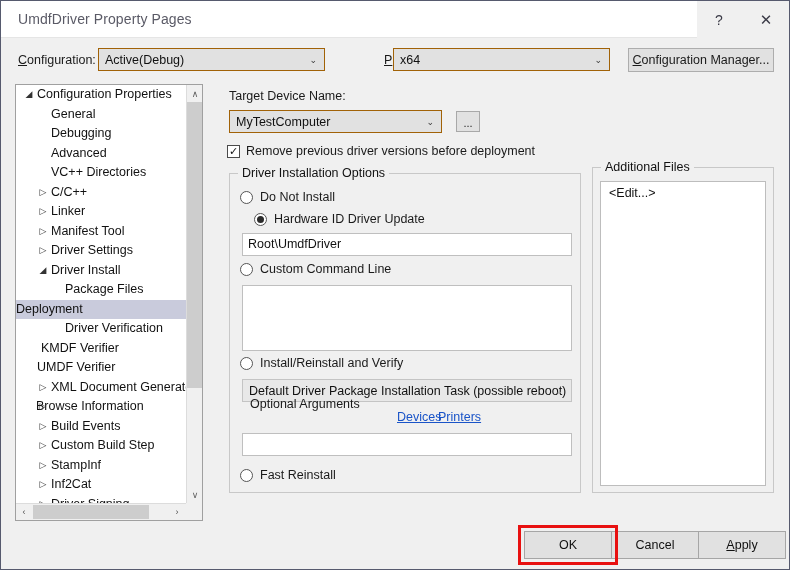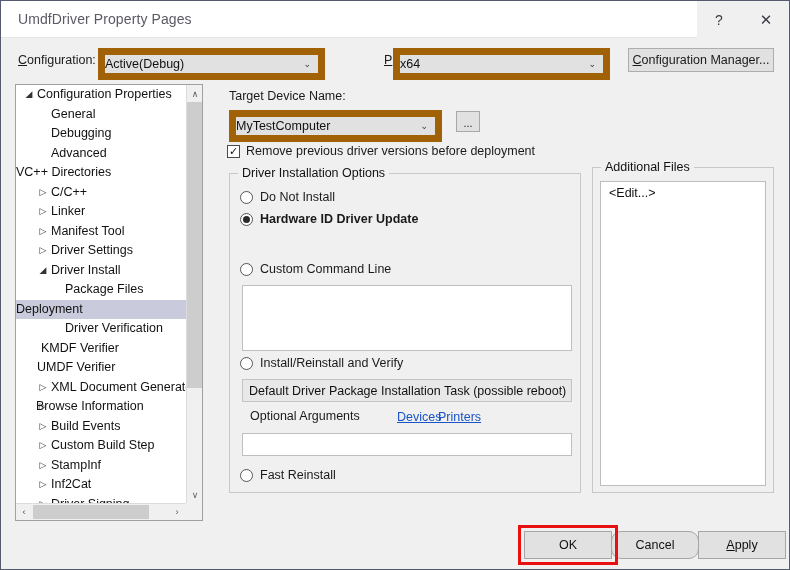--- a/index.html
+++ b/index.html
@@ -52,23 +52,24 @@
     color: #1a1a1a;
     white-space: nowrap;
   }
   #cfg-label { left: 17px; top: 52px; }
   #plat-label { left: 383px; top: 52px; }
   u.acc { text-decoration: underline; }
 
   .combo {
     position: absolute;
     background: #e1e1e1;
-    border: 7px solid #a16207;
-    height: 32px;
+    border: 1px solid #a16207;
+    height: 23px;
     display: flex; align-items: center;
+    padding-left: 6px;
     font-size: 12.5px;
     color: #111;
     cursor: default;
   }
   .combo .arrow {
     position: absolute; right: 7px; top: 50%;
     transform: translateY(-55%);
     font-size: 9px; color: #3a3a3a;
   }
   #cfg-combo { left: 97px; top: 47px; width: 227px; }
@@ -232,21 +233,21 @@
 
   #task-combo {
     position: absolute; left: 241px; top: 378px;
     width: 330px; height: 23px;
     background: #e8e8e8; border: 1px solid #c4c4c4;
     display: flex; align-items: center; padding-left: 6px;
     font-size: 12.5px; color: #111; cursor: default;
   }
   #task-combo .arrow { position: absolute; right: 8px; font-size: 9px; color: #9a9a9a; }
 
-  #optargs-label { position: absolute; left: 249px; top: 408px; font-size: 12.5px; }
+  #optargs-label { position: absolute; left: 249px; top: 396px; font-size: 12.5px; }
   .hlink {
     position: absolute; top: 409px;
     color: #1a54c8; text-decoration: underline;
     font-size: 12.5px; cursor: pointer;
   }
   #link-devices { left: 396px; }
   #link-printers { left: 437px; }
 
   #addfiles-list {
     position: absolute; left: 599px; top: 180px;
@@ -260,21 +261,21 @@
 
   
   .dlgbtn {
     position: absolute; top: 530px;
     width: 88px; height: 28px;
     background: #e1e1e1; border: 1px solid #a6a6a6;
     display: flex; align-items: center; justify-content: center;
     font-size: 12.5px; color: #111; cursor: default;
   }
   #ok-btn { left: 523px; }
-  #cancel-btn { left: 610px; border-radius: 10px; }
+  #cancel-btn { left: 610px; }
   #apply-btn { left: 697px; }
 
   #ok-highlight {
     position: absolute; left: 517px; top: 524px;
     width: 100px; height: 40px;
     border: 3px solid #e81010;
     pointer-events: none;
   }
 </style>
 </head>
@@ -313,21 +314,21 @@
         <div class="tnode">
           <span class="tlabel" style="padding-left: 35px;">General</span>
         </div>
         <div class="tnode">
           <span class="tlabel" style="padding-left: 35px;">Debugging</span>
         </div>
         <div class="tnode">
           <span class="tlabel" style="padding-left: 35px;">Advanced</span>
         </div>
         <div class="tnode">
-          <span class="tlabel" style="">VC++ Directories</span>
+          <span class="tlabel" style="padding-left: 35px;">VC++ Directories</span>
         </div>
         <div class="tnode">
           <span class="glyph" style="left: 20px;">▷</span>
           <span class="tlabel" style="padding-left: 35px;">C/C++</span>
         </div>
         <div class="tnode">
           <span class="glyph" style="left: 20px;">▷</span>
           <span class="tlabel" style="padding-left: 35px;">Linker</span>
         </div>
         <div class="tnode">
@@ -415,25 +416,26 @@
 
   <div id="install-group" class="groupbox">
     <span class="gb-title">Driver Installation Options</span>
   </div>
 
   <div class="radio-row" style="left:239px; top:189px;">
     <span class="radio"></span>
     <span>Do Not Install</span>
   </div>
 
-  <div class="radio-row" style="left:239px; top:211px;font-weight:bold;">
+  <div class="radio-row" style="left:253px; top:211px;">
     <span class="radio on"></span>
     <span>Hardware ID Driver Update</span>
   </div>
 
+  <div id="hwid-text" class="textbox">Root\UmdfDriver</div>
 
   <div class="radio-row" style="left:239px; top:261px;">
     <span class="radio"></span>
     <span>Custom Command Line</span>
   </div>
 
   <div id="custom-text" class="textbox"></div>
 
   <div class="radio-row" style="left:239px; top:355px;">
     <span class="radio"></span>

